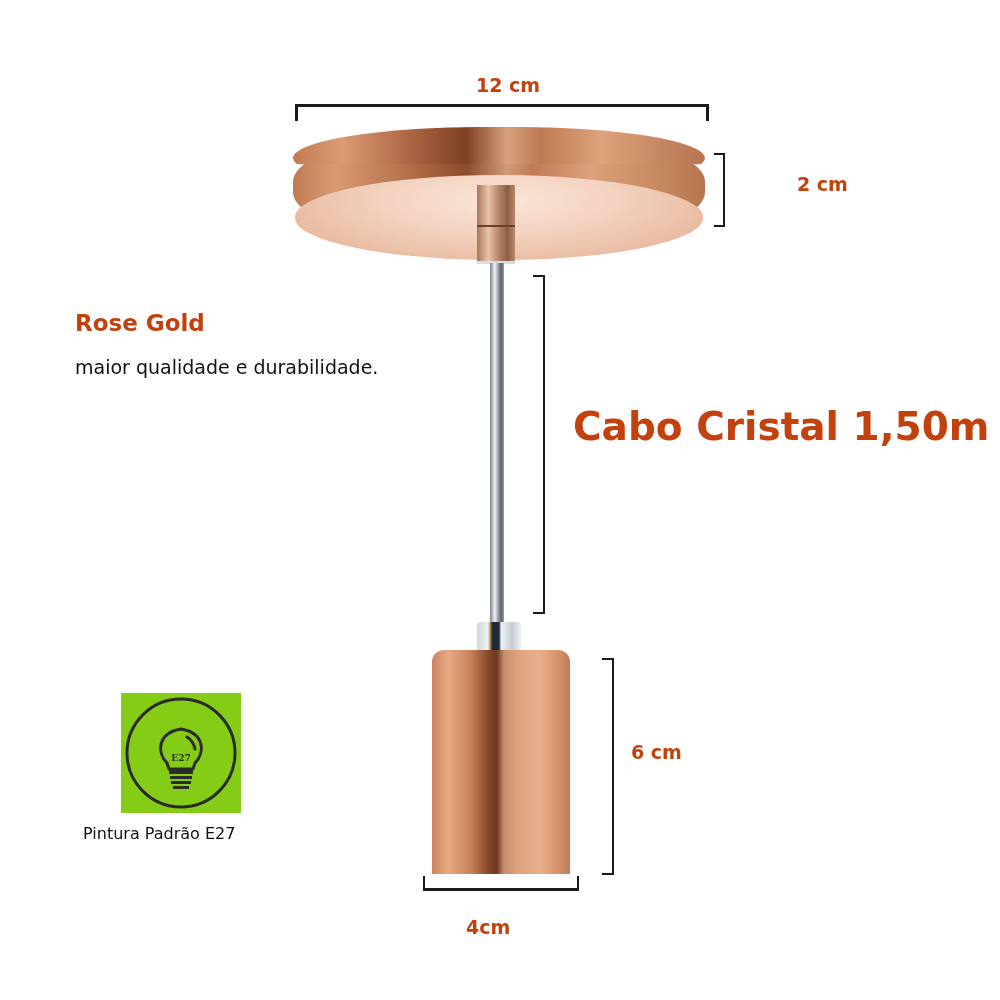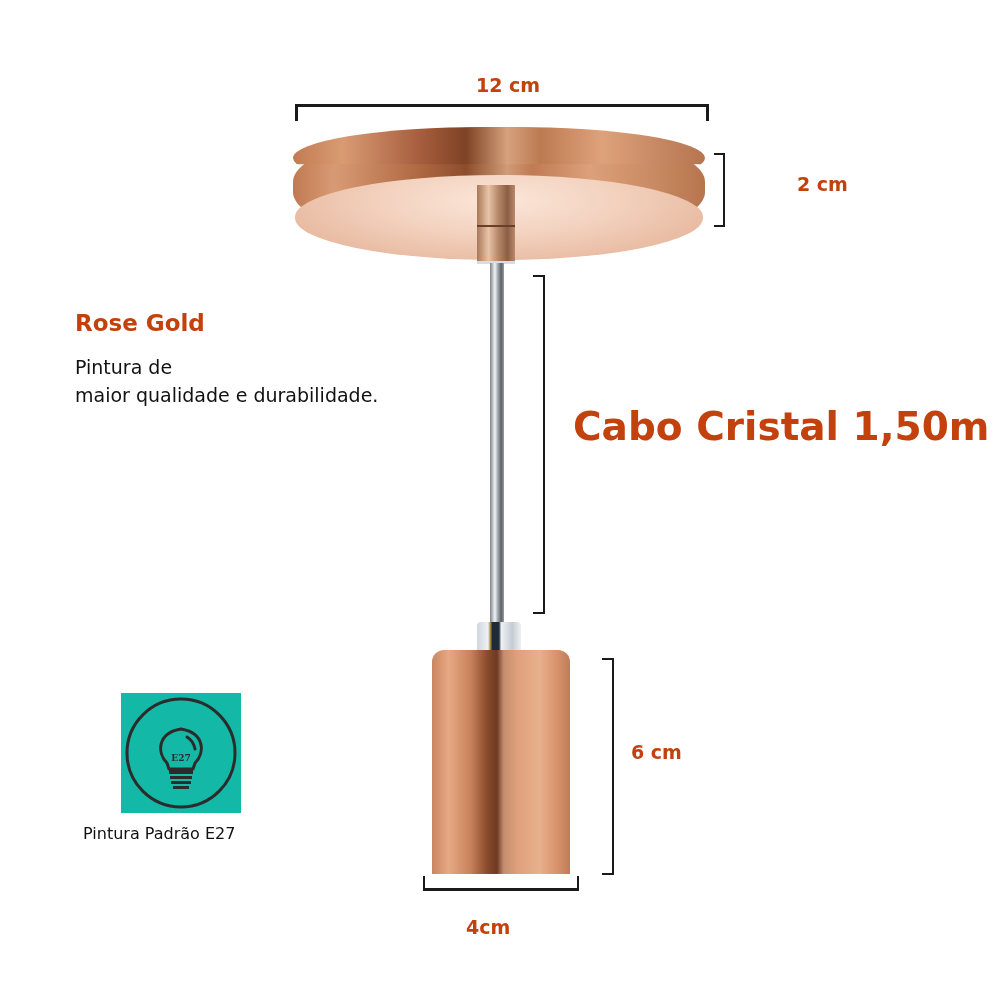--- a/index.html
+++ b/index.html
@@ -48,21 +48,21 @@
       background: linear-gradient(90deg, #cfd6dc, #eef2f5 25%, #b3903a 30%, #1e2a38 35%, #1e2a38 50%, #eef2f5 55%, #c5ccd2 80%, #eef1f3);
     }
 
     
     #socket {
       left: 432px; top: 650px; width: 138px; height: 224px; border-radius: 12px 12px 0 0;
       background: linear-gradient(90deg, #c98560 0%, #e6a983 12%, #c8825c 28%, #8a4a2c 40%, #6d3a22 47%, #c48e6e 52%, #e0a07c 62%, #e8b08c 78%, #d8946c 90%, #c07c58 100%);
     }
 
     
-    #icon-box { left: 121px; top: 693px; width: 120px; height: 120px; background: #14b8a6; text-decoration: underline; }
+    #icon-box { left: 121px; top: 693px; width: 120px; height: 120px; background: #84cc16; text-decoration: underline; }
 
     
     #title { left: 75px; top: 310px; font-size: 23px; text-align: right; }
     #desc { left: 75px; top: 353px; font-size: 19px; line-height: 28px; font-weight: 500; color: #111; }
     #cabo { left: 573px; top: 408px; font-size: 39px; line-height: 38px; }
     #soquete { left: 83px; top: 824px; font-size: 16px; font-weight: 500; }
   </style>
 </head>
 <body>
 
@@ -92,21 +92,20 @@
 <div id="socket" class="abs"></div>
 
 <div class="bracket" style="left:602px; top:658px; width:10px; height:213px; border-width:2px 2px 2px 0;"></div>
 <div class="abs label dim-label" style="left:631px; top:741px;">6 cm</div>
 
 <div class="bracket" style="left:423px; top:876px; width:152px; height:12px; border-width:0 2px 3px 2px;"></div>
 <div class="abs label dim-label" style="left:466px; top:916px;">4cm</div>
 
 <div id="title" class="abs label">Rose Gold</div>
 <div id="desc" class="abs">
-  <div>Pintura de</div>
   <div>maior qualidade e durabilidade.</div>
 </div>
 
 <div id="cabo" class="abs label">
   <div>Cabo Cristal 1,50m</div>
 </div>
 
 <div id="icon-box" class="abs">
   <svg width="120" height="120" viewBox="0 0 120 120">
     <circle cx="60" cy="60" r="54" fill="none" stroke="#2b2b2b" stroke-width="3"></circle>

